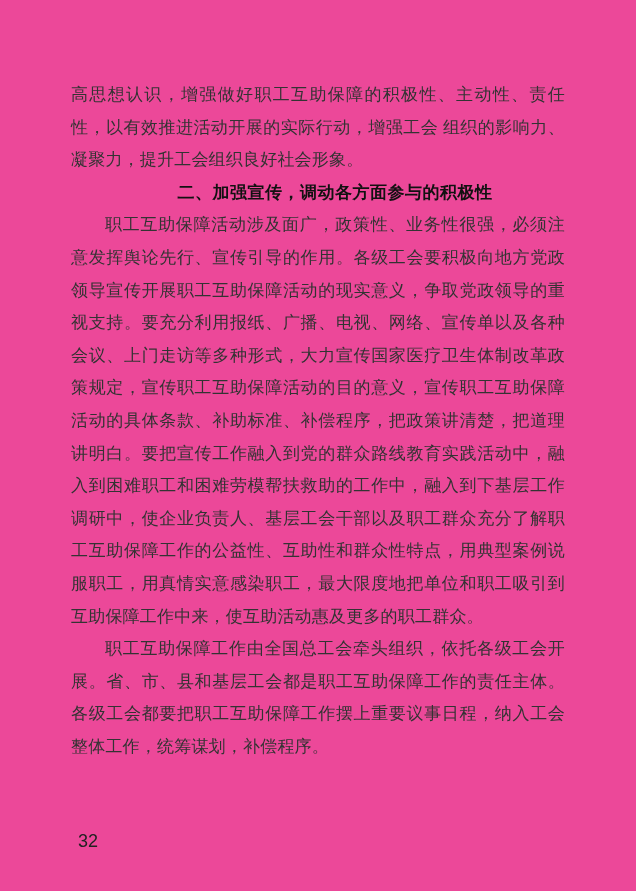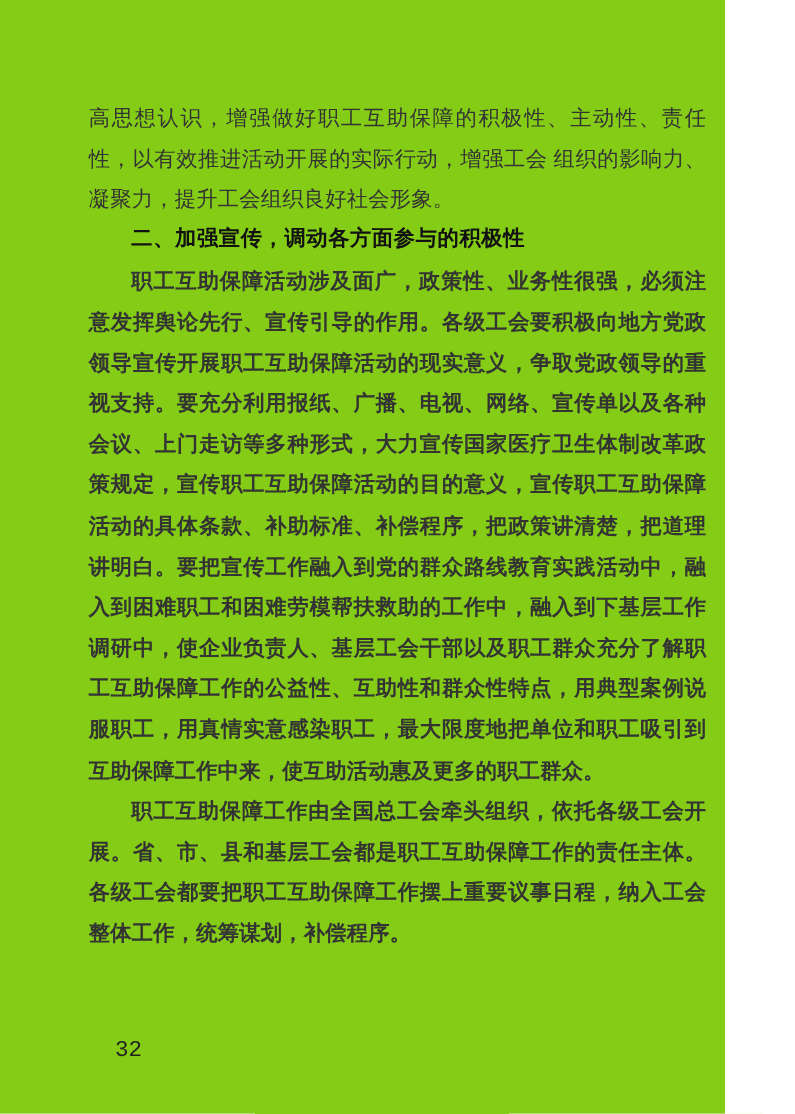--- a/index.html
+++ b/index.html
@@ -2,23 +2,23 @@
 <html><head>
 <meta charset="utf-8">
 <style>
   html, body {
     margin: 0;
     padding: 0;
     background: #ffffff;
   }
   .page {
     position: relative;
-    width: 580px;
+    width: 636px;
     height: 891px;
-    background: #84cc16;
+    background: #ec4899;
     overflow: hidden;
     font-family: "Liberation Serif", "DejaVu Serif", serif;
   }
   .content {
     position: absolute;
     left: 71px;
     top: 79px;
     width: 494px;
     font-size: 17px;
     line-height: 32.6px;
@@ -29,38 +29,36 @@
   }
   .content p {
     margin: 0;
     padding: 0;
   }
   .body-par {
     text-align: justify;
   }
   .indent {
     text-indent: 2em;
-    font-weight: bold;
   }
   .heading {
-    font-family: Liberation Mono, monospace;
+    font-family: Liberation Serif, serif;
     font-weight: bold;
     color: #111111;
     text-indent: 2em;
-    text-align: left;
+    text-align: center;
     letter-spacing: 0.5px;
   }
   .page-number {
     position: absolute;
     left: 78px;
     top: 831px;
     font-size: 18px;
     color: #222222;
-    font-family: Liberation Mono, monospace;
-    margin-left: 14px;
+    font-family: Liberation Sans, sans-serif;
   }
 </style>
 </head>
 <body>
 
 <div class="page">
   <div class="content">
     <p class="body-par">高思想认识，增强做好职工互助保障的积极性、主动性、责任性，以有效推进活动开展的实际行动，增强工会 组织的影响力、凝聚力，提升工会组织良好社会形象。</p>
     <p class="heading">二、加强宣传，调动各方面参与的积极性</p>
     <p class="body-par indent">职工互助保障活动涉及面广，政策性、业务性很强，必须注意发挥舆论先行、宣传引导的作用。各级工会要积极向地方党政领导宣传开展职工互助保障活动的现实意义，争取党政领导的重视支持。要充分利用报纸、广播、电视、网络、宣传单以及各种会议、上门走访等多种形式，大力宣传国家医疗卫生体制改革政策规定，宣传职工互助保障活动的目的意义，宣传职工互助保障活动的具体条款、补助标准、补偿程序，把政策讲清楚，把道理讲明白。要把宣传工作融入到党的群众路线教育实践活动中，融入到困难职工和困难劳模帮扶救助的工作中，融入到下基层工作调研中，使企业负责人、基层工会干部以及职工群众充分了解职工互助保障工作的公益性、互助性和群众性特点，用典型案例说服职工，用真情实意感染职工，最大限度地把单位和职工吸引到互助保障工作中来，使互助活动惠及更多的职工群众。</p>

